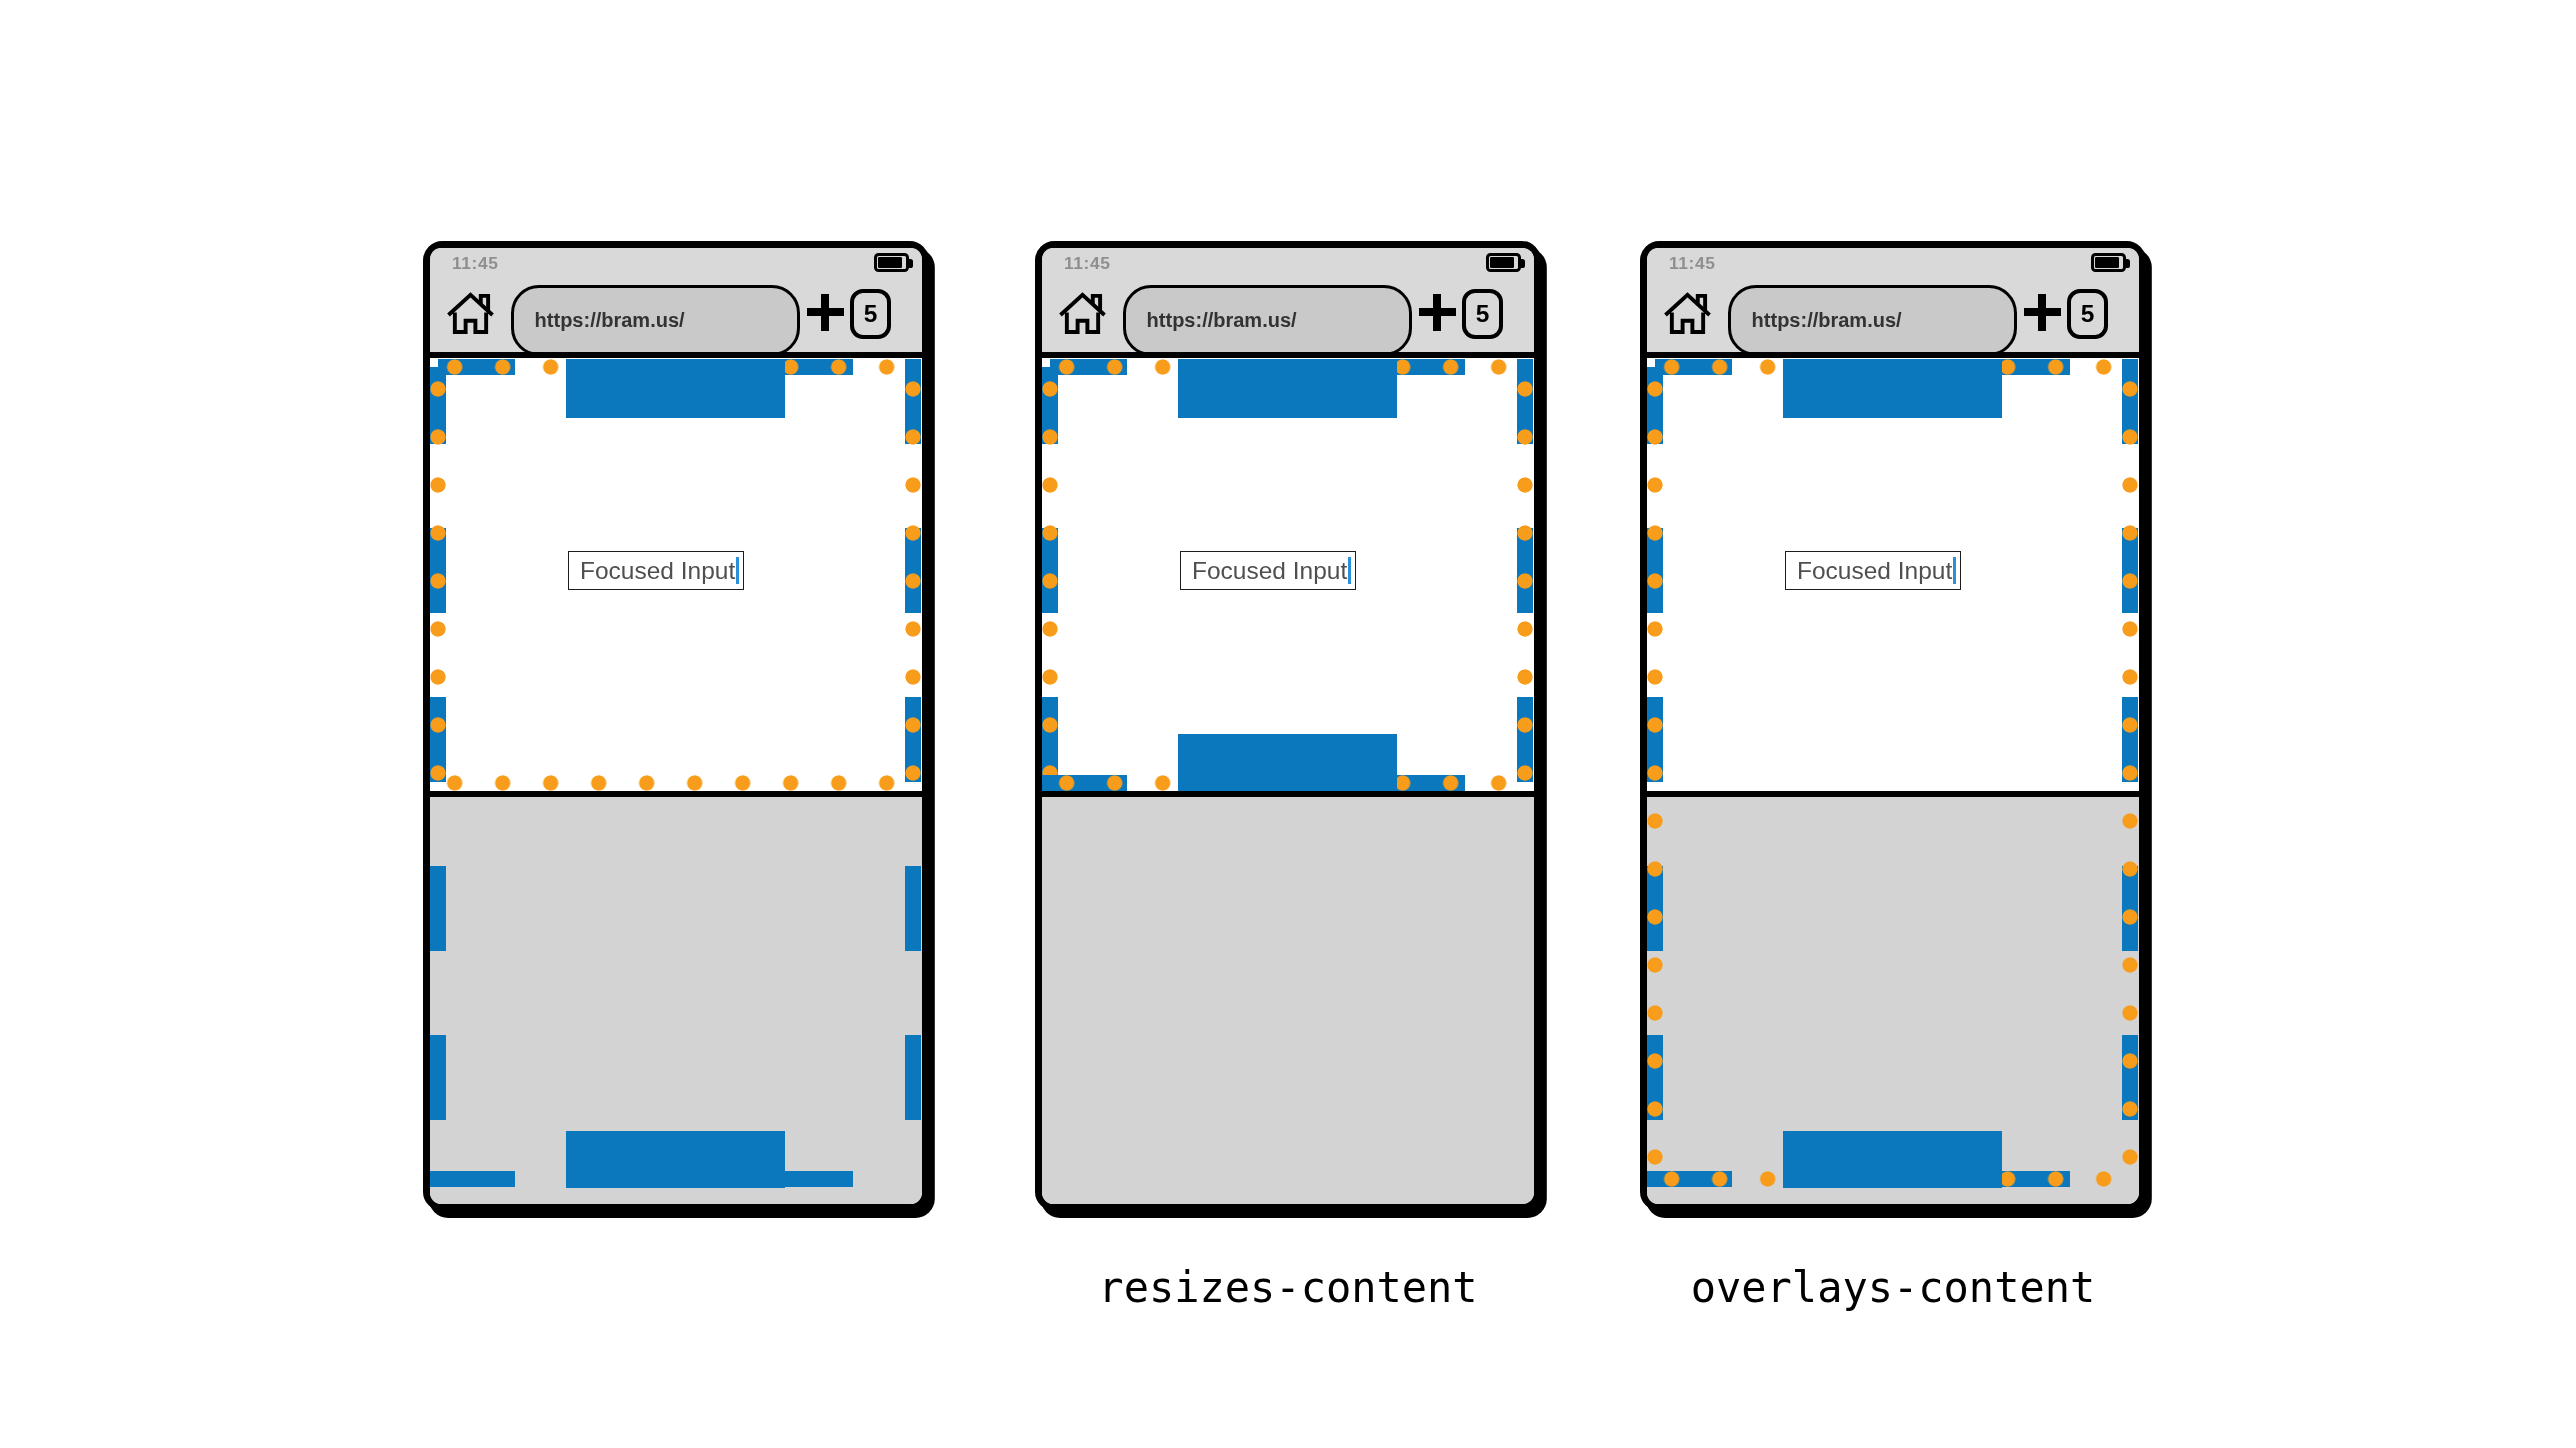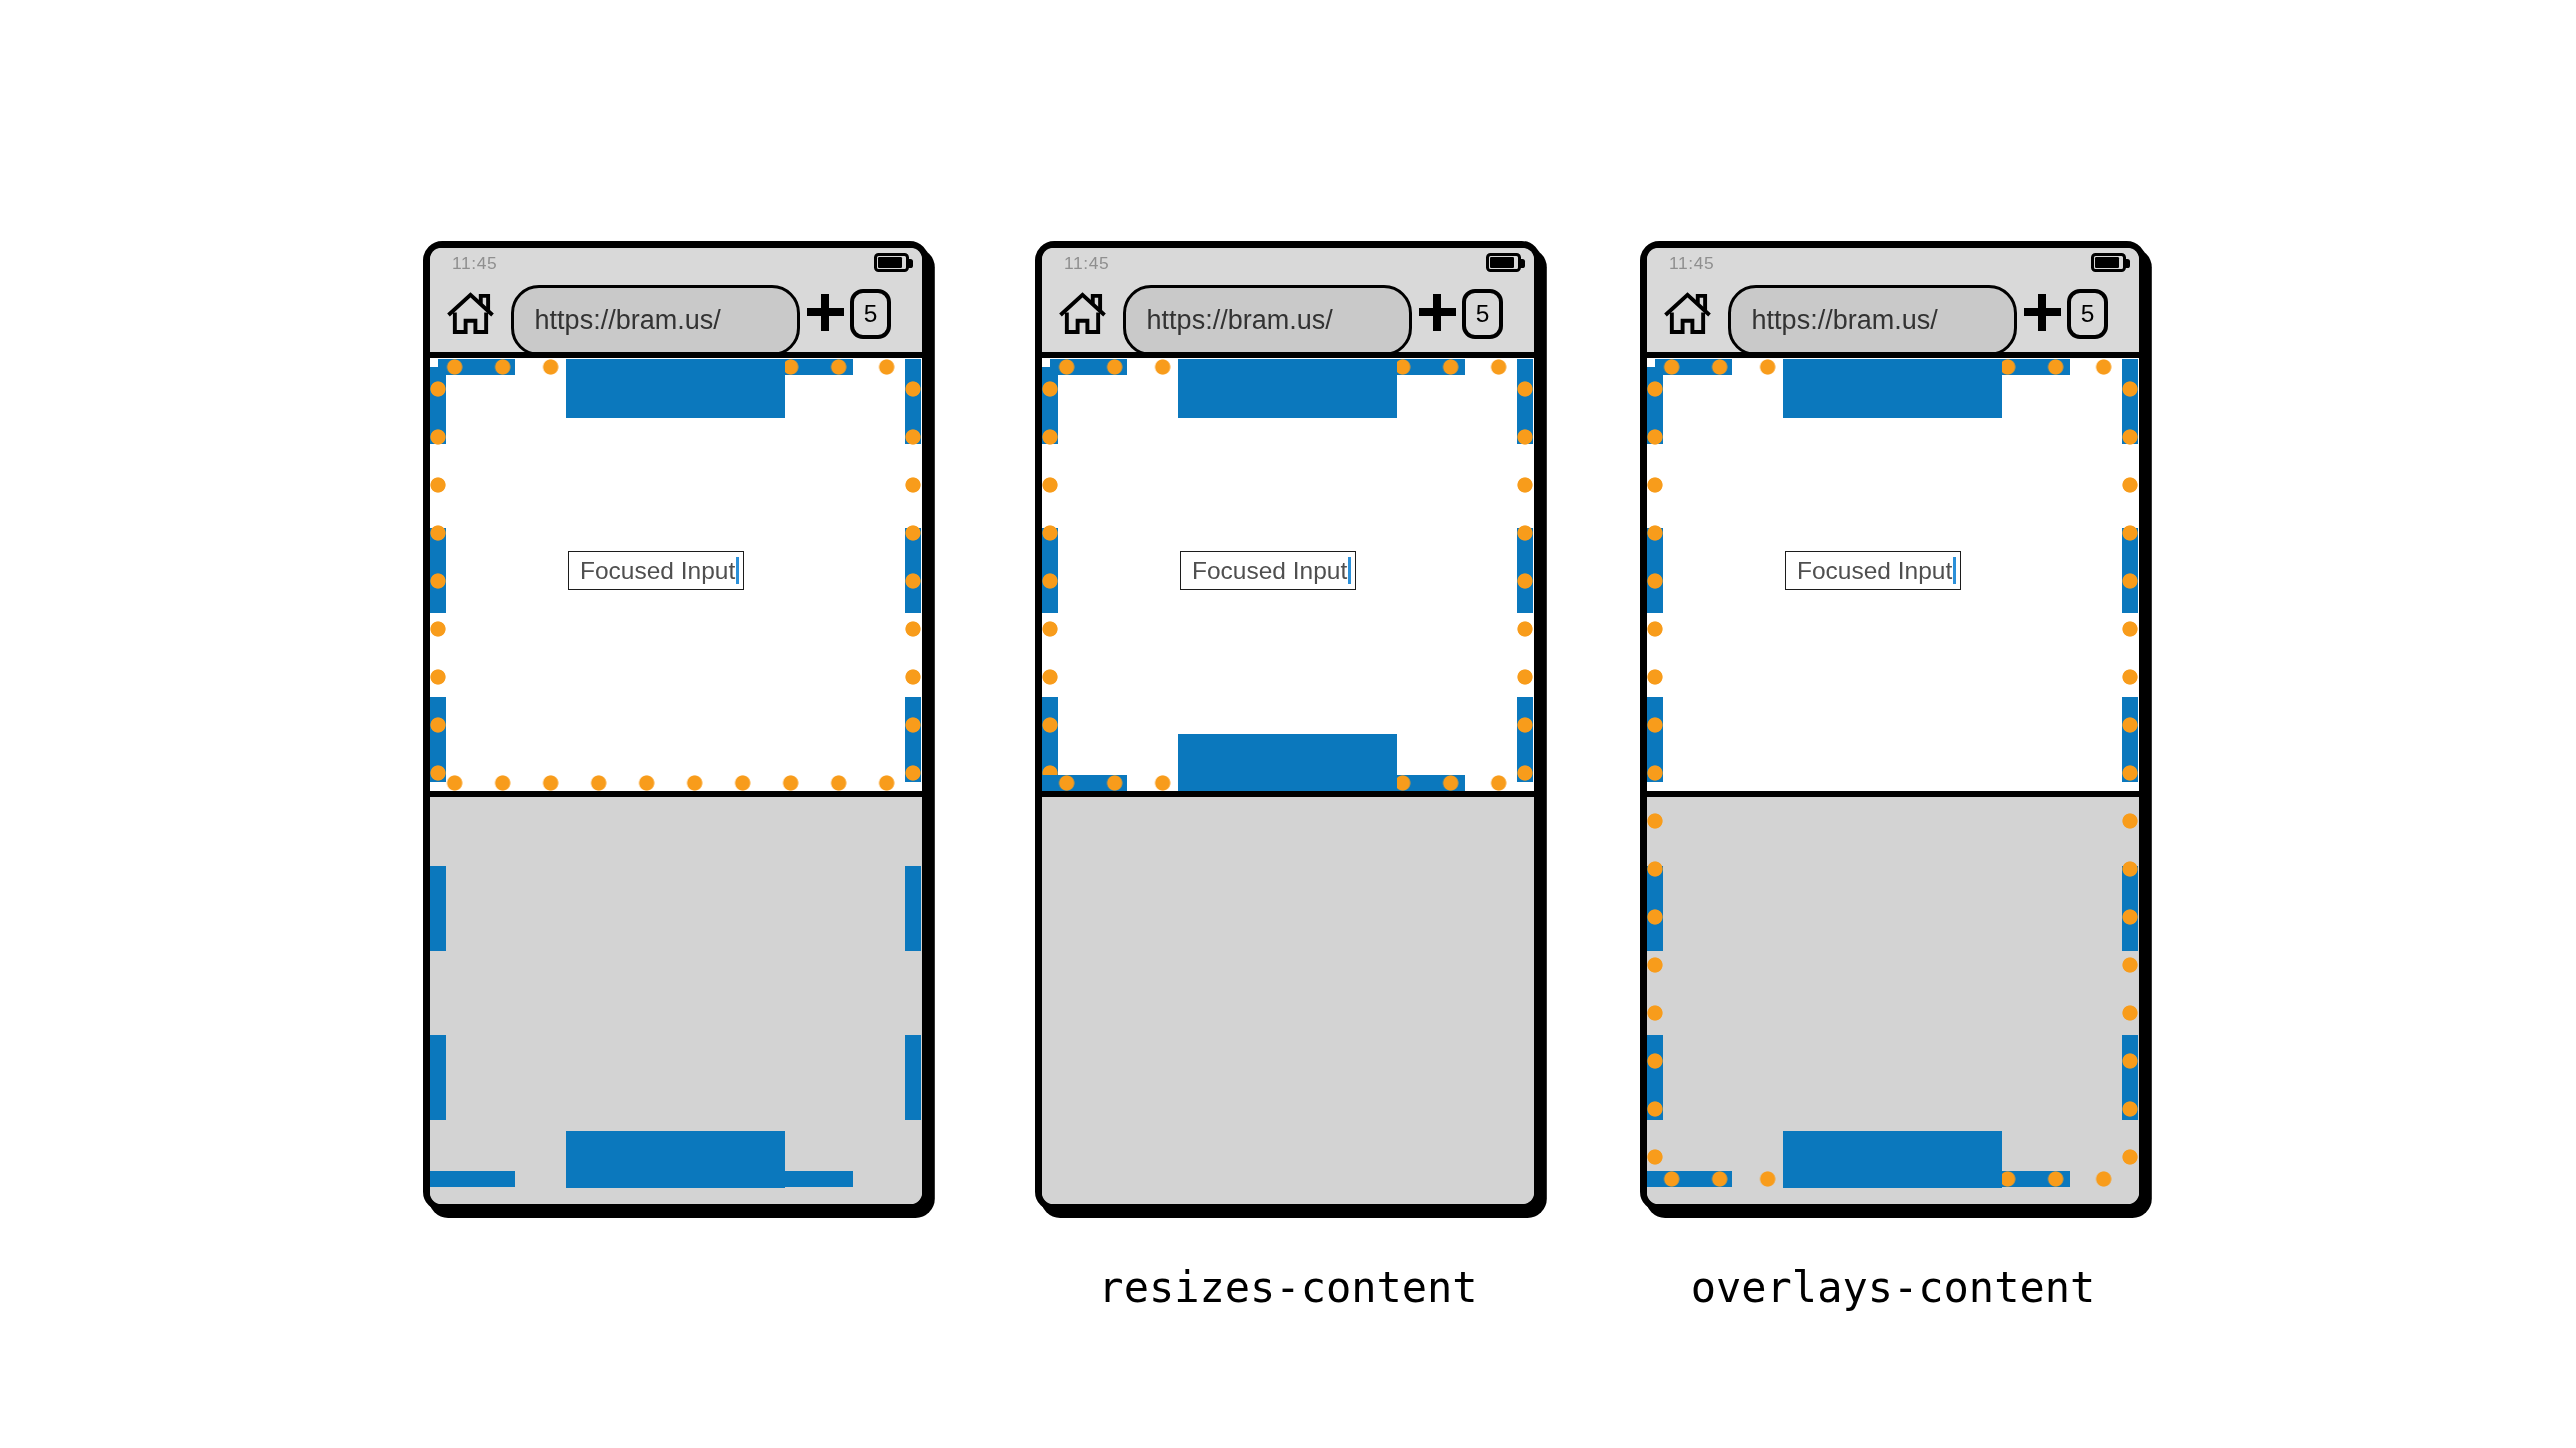--- a/index.html
+++ b/index.html
@@ -11,31 +11,31 @@
   
   .phone {
     position:absolute; top:241px; width:506px; height:970px;
     border:7.7px solid #000; border-radius:19.3px; background:#fff;
     box-sizing:border-box; box-shadow:5.8px 7px 0 #000;
   }
   .pos-1 { left:423px; } .pos-2 { left:1035px; } .pos-3 { left:1640px; }
   .screen { position:absolute; inset:0; border-radius:11px; overflow:hidden; }
 
   
-  .chrome { position:absolute; left:0; right:0; top:0; height:104px; background:var(--chrome_gray); }
+  .chrome { position:absolute; left:0; right:0; top:0; height:104px; background:var(--chrome_gray);font-weight:bold; }
   .time { position:absolute; left:22px; top:5.2px; font-size:17.4px; color:var(--time_text); letter-spacing:0.6px; }
   .battery { position:absolute; left:444px; top:5.2px; width:35px; height:18.7px; border:3.2px solid #000; border-radius:4.5px; box-sizing:border-box; }
   .battery-fill { position:absolute; top:1.3px; left:1.3px; bottom:1.3px; right:4.5px; background:#000; border-radius:1.3px; }
   .battery-nub { position:absolute; right:-7px; top:3.2px; width:5.2px; height:9px; background:#000; border-radius:0 2.6px 2.6px 0; }
   .home { position:absolute; left:15.5px; top:42px; width:49px; height:45px; }
   .pill {
     position:absolute; left:81px; top:37px; width:289px; height:71px;
     background:var(--url_pill_gray); border:3.2px solid #000; border-radius:28px;
     box-sizing:border-box; display:flex; align-items:center; padding-left:20.6px;
-    font-size:27px; color:#333;
+    font-size:20px; color:#333;
   }
   .plus { position:absolute; left:377px; top:46px; width:37px; height:37px;
     background:
       linear-gradient(#000,#000) center/37px 8.4px no-repeat,
       linear-gradient(#000,#000) center/8.4px 37px no-repeat; }
   .tabs {
     position:absolute; left:420px; top:41px; width:41px; height:50px;
     border:4.5px solid #000; border-radius:13px; box-sizing:border-box;
     display:flex; align-items:center; justify-content:center; font-size:24.5px; color:#000;
   }

